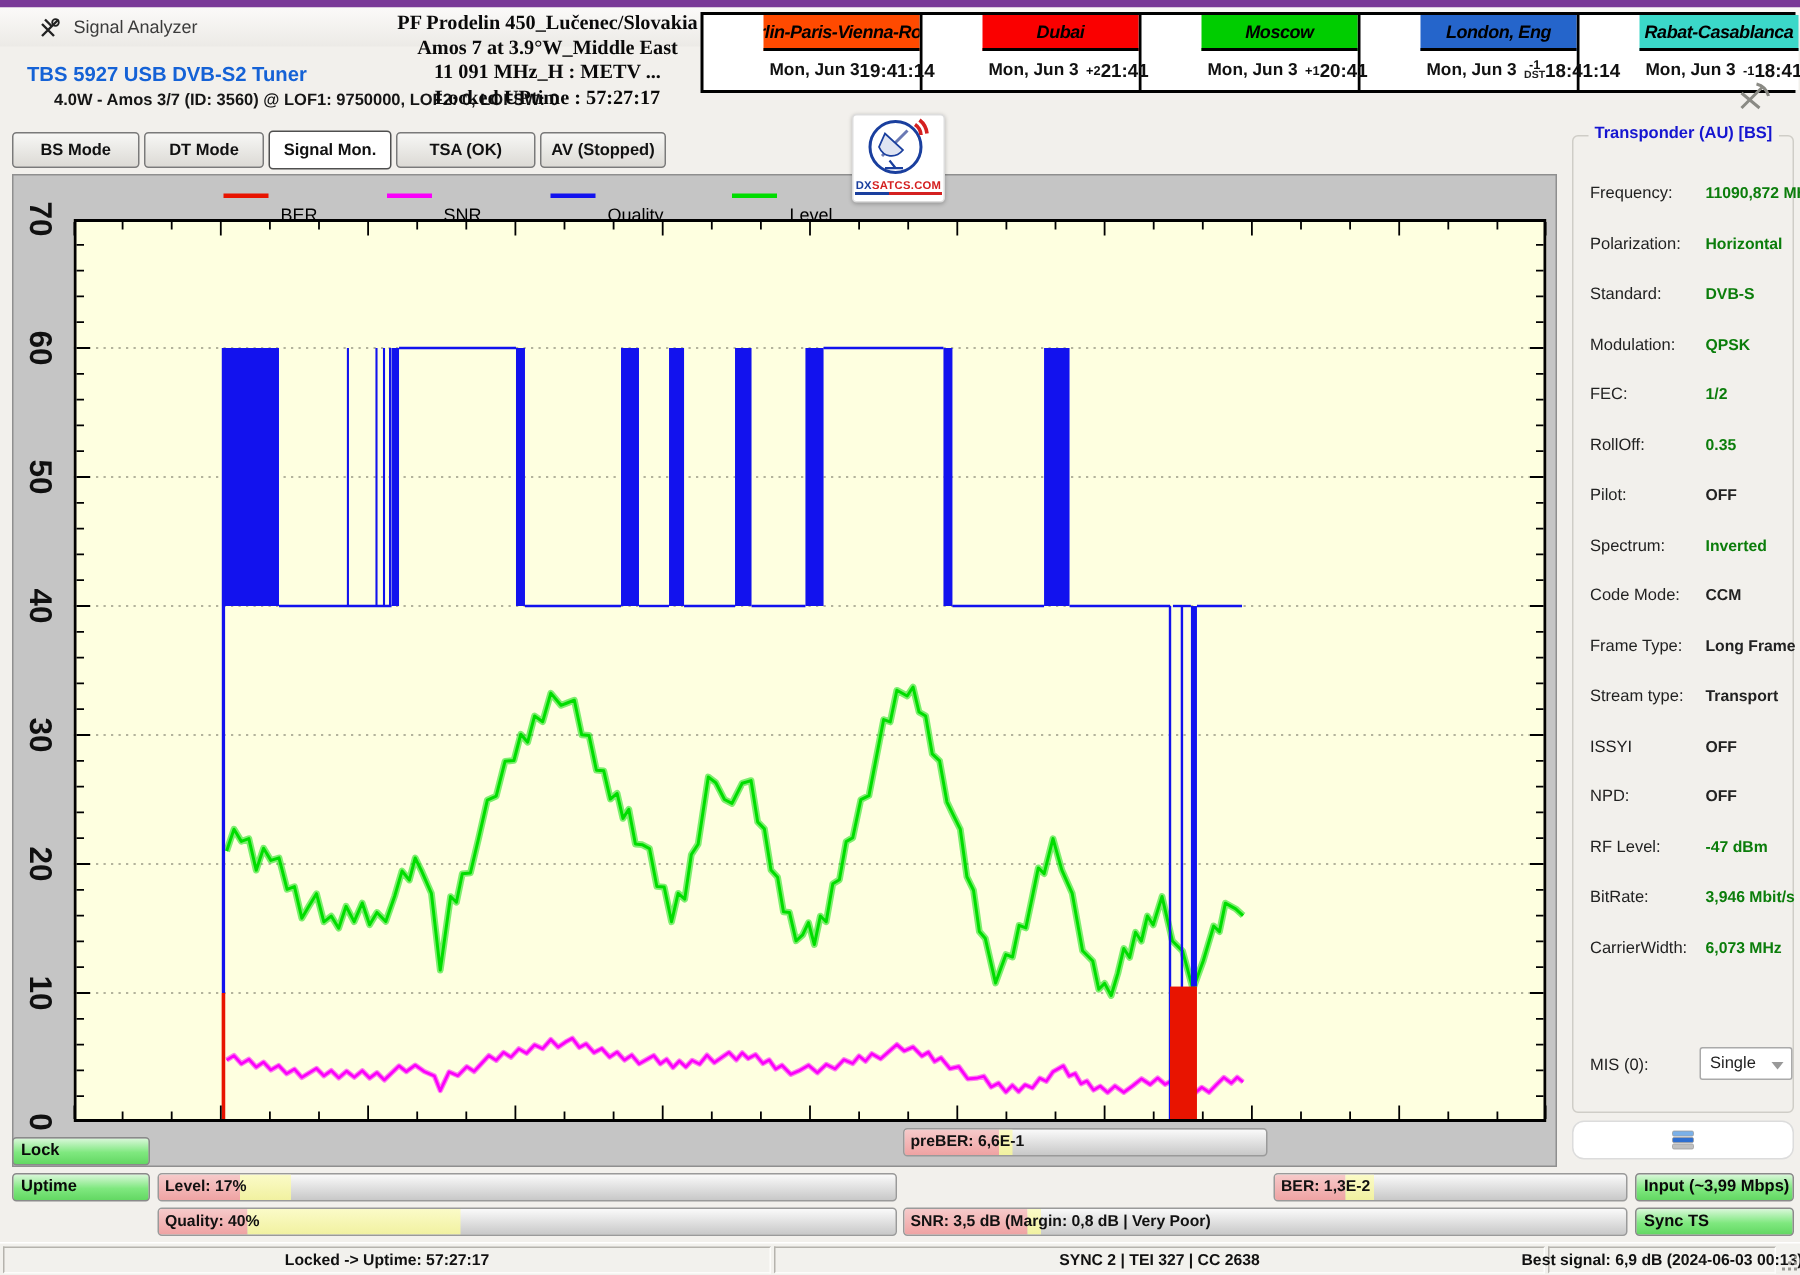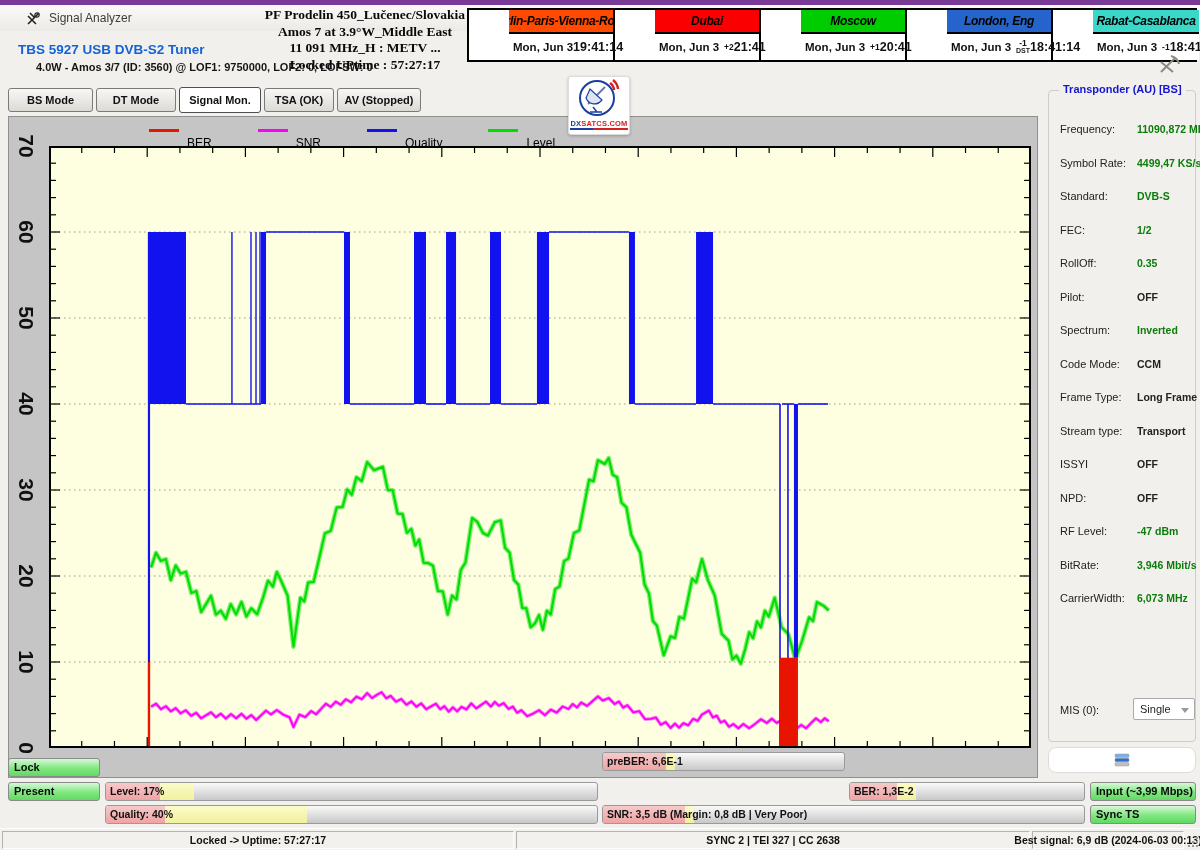--- a/index.html
+++ b/index.html
@@ -161,21 +161,21 @@
   <span class="dish-gray">
     <svg width="24" height="20" viewBox="0 0 24 20">
         <path d="M4 18 L18 4 M4 8 L16 18 M14 2 C18 3 21 6 22 10" stroke="#8a8a84" stroke-width="2" fill="none"></path>
       </svg>
   </span>
 
   <div class="tabs">
       <button class="tab" style="width: 85px;">BS Mode</button>
       <button class="tab" style="width: 80px;">DT Mode</button>
       <button class="tab active" style="width: 82px;">Signal Mon.</button>
-      <button class="tab" style="width: 70px;">TSA (OK)</button>
+      <button class="tab" style="width: 93px;">TSA (OK)</button>
       <button class="tab" style="width: 84px;">AV (Stopped)</button>
     </div>
 
   <div class="chart-panel">
     <div class="legend">
         <span class="li">
           <span class="sw" style="background: rgb(232, 20, 0);"></span>
           <span class="lt">BER</span>
         </span>
         <span class="li">
@@ -393,26 +393,30 @@
   </div>
 
   <div class="tp-panel">
     <div class="tp-legend">Transponder (AU) [BS]</div>
     <div class="tp-fields" id="tp-fields">
         <div class="tp-row">
           <span class="tp-label">Frequency:</span>
           <span class="tp-value green">11090,872 MHz</span>
         </div>
         <div class="tp-row">
-          <span class="tp-label">Symbol Rate:</span>
-          <span class="tp-value green">4499,47 KS/s</span>
+          <span class="tp-label">Polarization:</span>
+          <span class="tp-value green">Horizontal</span>
         </div>
         <div class="tp-row">
           <span class="tp-label">Standard:</span>
           <span class="tp-value green">DVB-S</span>
+        </div>
+        <div class="tp-row">
+          <span class="tp-label">Modulation:</span>
+          <span class="tp-value green">QPSK</span>
         </div>
         <div class="tp-row">
           <span class="tp-label">FEC:</span>
           <span class="tp-value green">1/2</span>
         </div>
         <div class="tp-row">
           <span class="tp-label">RollOff:</span>
           <span class="tp-value green">0.35</span>
         </div>
         <div class="tp-row">
@@ -467,21 +471,21 @@
 
   <div class="list-btn">
     <svg width="16" height="14" viewBox="0 0 16 14">
       <rect x="1" y="1" width="14" height="3.4" rx="1" fill="#7ab0e8" stroke="#9a9a9a" stroke-width="0.5"></rect>
       <rect x="1" y="5.3" width="14" height="3.4" rx="1" fill="#2f6fd0" stroke="#9a9a9a" stroke-width="0.5"></rect>
       <rect x="1" y="9.6" width="14" height="3.4" rx="1" fill="#c0c0c0" stroke="#9a9a9a" stroke-width="0.5"></rect>
     </svg>
   </div>
 
   <div id="bars">
-      <div class="pill" style="left: 8px; top: 782px; width: 92px;">Present</div>
+      <div class="pill" style="left: 8px; top: 782px; width: 92px;">Uptime</div>
       <div class="bar" style="left: 105px; top: 782px; width: 493px;">
         <div class="pink" style="width: 11%;"></div>
         <div class="yellow" style="left: 11%; width: 7%;"></div>
         <div class="blabel">Level: 17%</div>
       </div>
       <div class="bar" style="left: 602px; top: 752px; width: 243px;">
         <div class="pink" style="width: 26%;"></div>
         <div class="yellow" style="left: 26%; width: 4%;"></div>
         <div class="blabel">preBER: 6,6E-1</div>
       </div>

